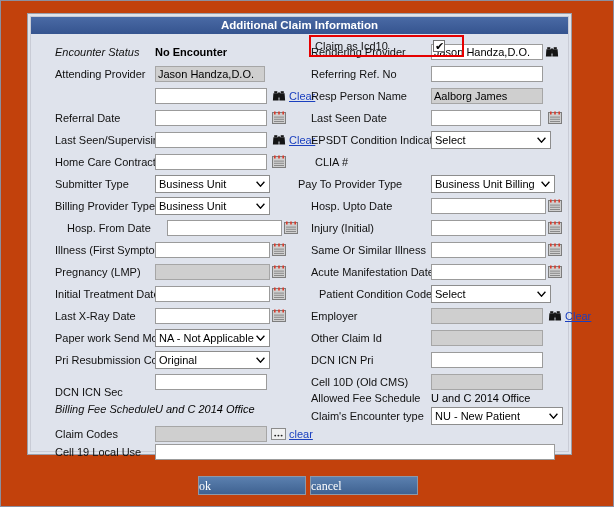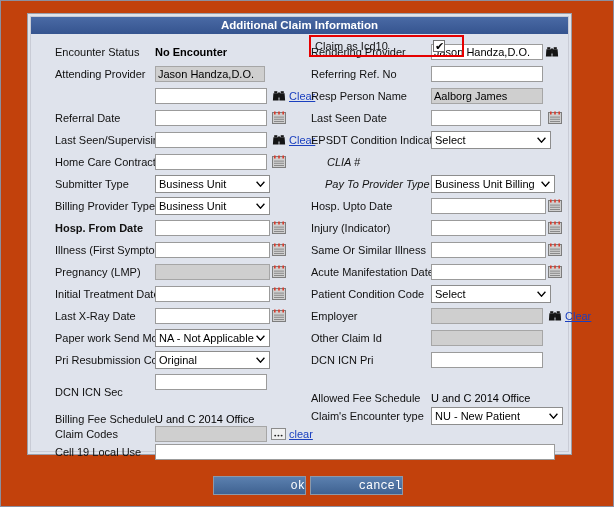--- a/index.html
+++ b/index.html
@@ -174,47 +174,47 @@
   
   #btnbar {
     position: absolute;
     left: 0;
     top: 475px;
     width: 614px;
     text-align: center;
   }
   .btn {
     display: inline-block;
-    width: 93px;
+    width: 108px;
     height: 19px;
     line-height: 19px;
-    text-align: right;
+    text-align: left;
     color: #ffffff;
     font-size: 12px;
-    font-family: Liberation Mono, monospace;
+    font-family: Liberation Serif, serif;
     background: #4a6fa0;
     background: linear-gradient(#5b80af, #3f6291);
     border: 1px solid #8d98a8;
     box-sizing: border-box;
     cursor: pointer;
     vertical-align: top;
   }
   .btn + .btn { margin-left: 4px; }
 </style>
 </head>
 <body>
 
 <div id="page">
 
   <div id="panel">
     <div id="panel-inner">
       <div id="panel-title">Additional Claim Information</div>
       <div class="form" id="form-left">
           <div class="row" style="left: 0px; top: 7px; width: 100%;">
-            <div class="lbl" style="left: 24px;">Encounter Status</div>
+            <div class="lbl" style="left: 24px; font-style: italic;">Encounter Status</div>
             <div class="statictext" style="font-weight: bold; left: 124px;">No Encounter</div>
           </div>
           <div class="row" style="left: 0px; top: 29px; width: 100%;">
             <div class="lbl" style="left: 24px;">Attending Provider</div>
             <div class="inp ro" style="left: 124px; width: 110px;">Jason Handza,D.O.</div>
           </div>
           <div class="row" style="left: 0px; top: 51px; width: 100%;">
             <div class="inp" style="left: 124px; width: 112px;"></div>
             <div class="ic" style="left: 241px; width: 14px;">
               <svg width="14" height="14" viewBox="0 0 14 14">
@@ -282,21 +282,21 @@
               </span></div>
           </div>
           <div class="row" style="left: 0px; top: 161px; width: 100%;">
             <div class="lbl" style="left: 24px;">Billing Provider Type</div>
             <div class="sel" style="left: 124px; width: 115px;"><span>Business Unit</span><span class="caret">
                 <svg width="9" height="6" viewBox="0 0 9 6">
                   <path d="M0.6 0.7 L4.5 5.2 L8.4 0.7" fill="none" stroke="#000" stroke-width="1.3"></path>
                 </svg>
               </span></div>
           </div>
-          <div class="row" style="left: 0px; top: 183px; width: 100%; font-weight: bold;">
+          <div class="row" style="left: 12px; top: 183px; width: 100%;">
             <div class="lbl" style="left: 24px;">Hosp. From Date</div>
             <div class="inp" style="left: 124px; width: 115px;"></div>
             <div class="ic" style="left: 241px; width: 14px;">
               <svg width="14" height="14" viewBox="0 0 14 14">
                 <rect x="0.5" y="1.5" width="13" height="11" fill="#cfcfcf" stroke="#7d7d7d" stroke-width="1"></rect>
                 <rect x="2" y="0.5" width="1.6" height="3" fill="#d93a2b"></rect>
                 <rect x="6.2" y="0.5" width="1.6" height="3" fill="#d93a2b"></rect>
                 <rect x="10.4" y="0.5" width="1.6" height="3" fill="#d93a2b"></rect>
                 <rect x="2" y="5.6" width="10" height="1" fill="#8a8a8a"></rect>
                 <rect x="2" y="7.8" width="10" height="1" fill="#8a8a8a"></rect>
@@ -377,21 +377,21 @@
             <div class="sel" style="left: 124px; width: 115px;"><span>Original</span><span class="caret">
                 <svg width="9" height="6" viewBox="0 0 9 6">
                   <path d="M0.6 0.7 L4.5 5.2 L8.4 0.7" fill="none" stroke="#000" stroke-width="1.3"></path>
                 </svg>
               </span></div>
           </div>
           <div class="row" style="left: 0px; top: 337px; width: 100%;">
             <div class="lbl" style="left: 24px; margin-top: 10px;">DCN ICN Sec</div>
             <div class="inp" style="left: 124px; width: 112px;"></div>
           </div>
-          <div class="row" style="left: 0px; top: 374px; width: 100%;">
+          <div class="row" style="left: 0px; top: 364px; width: 100%; font-style: italic;">
             <div class="lbl" style="left: 24px;">Billing Fee Schedule</div>
             <div class="statictext" style="left: 124px;">U and C 2014 Office</div>
           </div>
           <div class="row" style="left: 0px; top: 389px; width: 100%;">
             <div class="lbl" style="left: 24px;">Claim Codes</div>
             <div class="inp ro" style="left: 124px; width: 112px;"></div>
             <div class="ic" style="left: 240px; width: 15px;">
               <svg width="15" height="14" viewBox="0 0 15 14">
                 <rect x="0.5" y="1.5" width="14" height="11" fill="#f0f0f0" stroke="#8b8b8b" stroke-width="1"></rect>
                 <circle cx="4.2" cy="8.6" r="0.95" fill="#222"></circle>
@@ -446,24 +446,24 @@
           </div>
           <div class="row" style="left: 0px; top: 95px; width: 100%;">
             <div class="lbl" style="left: 280px;">EPSDT Condition Indicator</div>
             <div class="sel" style="left: 400px; width: 120px;"><span>Select</span><span class="caret">
                 <svg width="9" height="6" viewBox="0 0 9 6">
                   <path d="M0.6 0.7 L4.5 5.2 L8.4 0.7" fill="none" stroke="#000" stroke-width="1.3"></path>
                 </svg>
               </span></div>
           </div>
           <div class="row" style="left: 0px; top: 117px; width: 100%;">
-            <div class="lbl" style="left: 296px; font-style: italic;">CLIA #</div>
+            <div class="lbl" style="left: 284px;">CLIA #</div>
           </div>
           <div class="row" style="left: 0px; top: 139px; width: 100%;">
-            <div class="lbl" style="left: 294px; font-style: italic;">Pay To Provider Type</div>
+            <div class="lbl" style="left: 267px;">Pay To Provider Type</div>
             <div class="sel" style="left: 400px; width: 124px;"><span>Business Unit Billing</span><span class="caret">
                 <svg width="9" height="6" viewBox="0 0 9 6">
                   <path d="M0.6 0.7 L4.5 5.2 L8.4 0.7" fill="none" stroke="#000" stroke-width="1.3"></path>
                 </svg>
               </span></div>
           </div>
           <div class="row" style="left: 0px; top: 161px; width: 100%;">
             <div class="lbl" style="left: 280px;">Hosp. Upto Date</div>
             <div class="inp" style="left: 400px; width: 115px;"></div>
             <div class="ic" style="left: 517px; width: 14px;">
@@ -472,21 +472,21 @@
                 <rect x="2" y="0.5" width="1.6" height="3" fill="#d93a2b"></rect>
                 <rect x="6.2" y="0.5" width="1.6" height="3" fill="#d93a2b"></rect>
                 <rect x="10.4" y="0.5" width="1.6" height="3" fill="#d93a2b"></rect>
                 <rect x="2" y="5.6" width="10" height="1" fill="#8a8a8a"></rect>
                 <rect x="2" y="7.8" width="10" height="1" fill="#8a8a8a"></rect>
                 <rect x="2" y="10.0" width="10" height="1" fill="#8a8a8a"></rect>
               </svg>
             </div>
           </div>
           <div class="row" style="left: 0px; top: 183px; width: 100%;">
-            <div class="lbl" style="left: 280px;">Injury (Indicator)</div>
+            <div class="lbl" style="left: 280px;">Injury (Initial)</div>
             <div class="inp" style="left: 400px; width: 115px;"></div>
             <div class="ic" style="left: 517px; width: 14px;">
               <svg width="14" height="14" viewBox="0 0 14 14">
                 <rect x="0.5" y="1.5" width="13" height="11" fill="#cfcfcf" stroke="#7d7d7d" stroke-width="1"></rect>
                 <rect x="2" y="0.5" width="1.6" height="3" fill="#d93a2b"></rect>
                 <rect x="6.2" y="0.5" width="1.6" height="3" fill="#d93a2b"></rect>
                 <rect x="10.4" y="0.5" width="1.6" height="3" fill="#d93a2b"></rect>
                 <rect x="2" y="5.6" width="10" height="1" fill="#8a8a8a"></rect>
                 <rect x="2" y="7.8" width="10" height="1" fill="#8a8a8a"></rect>
                 <rect x="2" y="10.0" width="10" height="1" fill="#8a8a8a"></rect>
@@ -517,21 +517,21 @@
                 <rect x="2" y="0.5" width="1.6" height="3" fill="#d93a2b"></rect>
                 <rect x="6.2" y="0.5" width="1.6" height="3" fill="#d93a2b"></rect>
                 <rect x="10.4" y="0.5" width="1.6" height="3" fill="#d93a2b"></rect>
                 <rect x="2" y="5.6" width="10" height="1" fill="#8a8a8a"></rect>
                 <rect x="2" y="7.8" width="10" height="1" fill="#8a8a8a"></rect>
                 <rect x="2" y="10.0" width="10" height="1" fill="#8a8a8a"></rect>
               </svg>
             </div>
           </div>
           <div class="row" style="left: 0px; top: 249px; width: 100%;">
-            <div class="lbl" style="left: 280px;">Patient Condition Code</div>
+            <div class="lbl" style="left: 288px;">Patient Condition Code</div>
             <div class="sel" style="left: 400px; width: 120px;"><span>Select</span><span class="caret">
                 <svg width="9" height="6" viewBox="0 0 9 6">
                   <path d="M0.6 0.7 L4.5 5.2 L8.4 0.7" fill="none" stroke="#000" stroke-width="1.3"></path>
                 </svg>
               </span></div>
           </div>
           <div class="row" style="left: 0px; top: 271px; width: 100%;">
             <div class="lbl" style="left: 280px;">Employer</div>
             <div class="inp ro" style="left: 400px; width: 112px;"></div>
             <div class="ic" style="left: 517px; width: 14px;">
@@ -546,20 +546,24 @@
             </div>
             <div class="lnk" style="left: 534px;">Clear</div>
           </div>
           <div class="row" style="left: 0px; top: 293px; width: 100%;">
             <div class="lbl" style="left: 280px;">Other Claim Id</div>
             <div class="inp ro" style="left: 400px; width: 112px;"></div>
           </div>
           <div class="row" style="left: 0px; top: 315px; width: 100%;">
             <div class="lbl" style="left: 280px;">DCN ICN Pri</div>
             <div class="inp" style="left: 400px; width: 112px;"></div>
+          </div>
+          <div class="row" style="left: 0px; top: 337px; width: 100%;">
+            <div class="lbl" style="left: 280px;">Cell 10D (Old CMS)</div>
+            <div class="inp ro" style="left: 400px; width: 112px;"></div>
           </div>
           <div class="row" style="left: 0px; top: 353px; width: 100%;">
             <div class="lbl" style="left: 280px;">Allowed Fee Schedule</div>
             <div class="statictext" style="left: 400px;">U and C 2014 Office</div>
           </div>
           <div class="row" style="left: 0px; top: 371px; width: 100%;">
             <div class="lbl" style="left: 280px; text-align: right;">Claim's Encounter type</div>
             <div class="sel" style="left: 400px; width: 132px;"><span>NU - New Patient</span><span class="caret">
                 <svg width="9" height="6" viewBox="0 0 9 6">
                   <path d="M0.6 0.7 L4.5 5.2 L8.4 0.7" fill="none" stroke="#000" stroke-width="1.3"></path>

